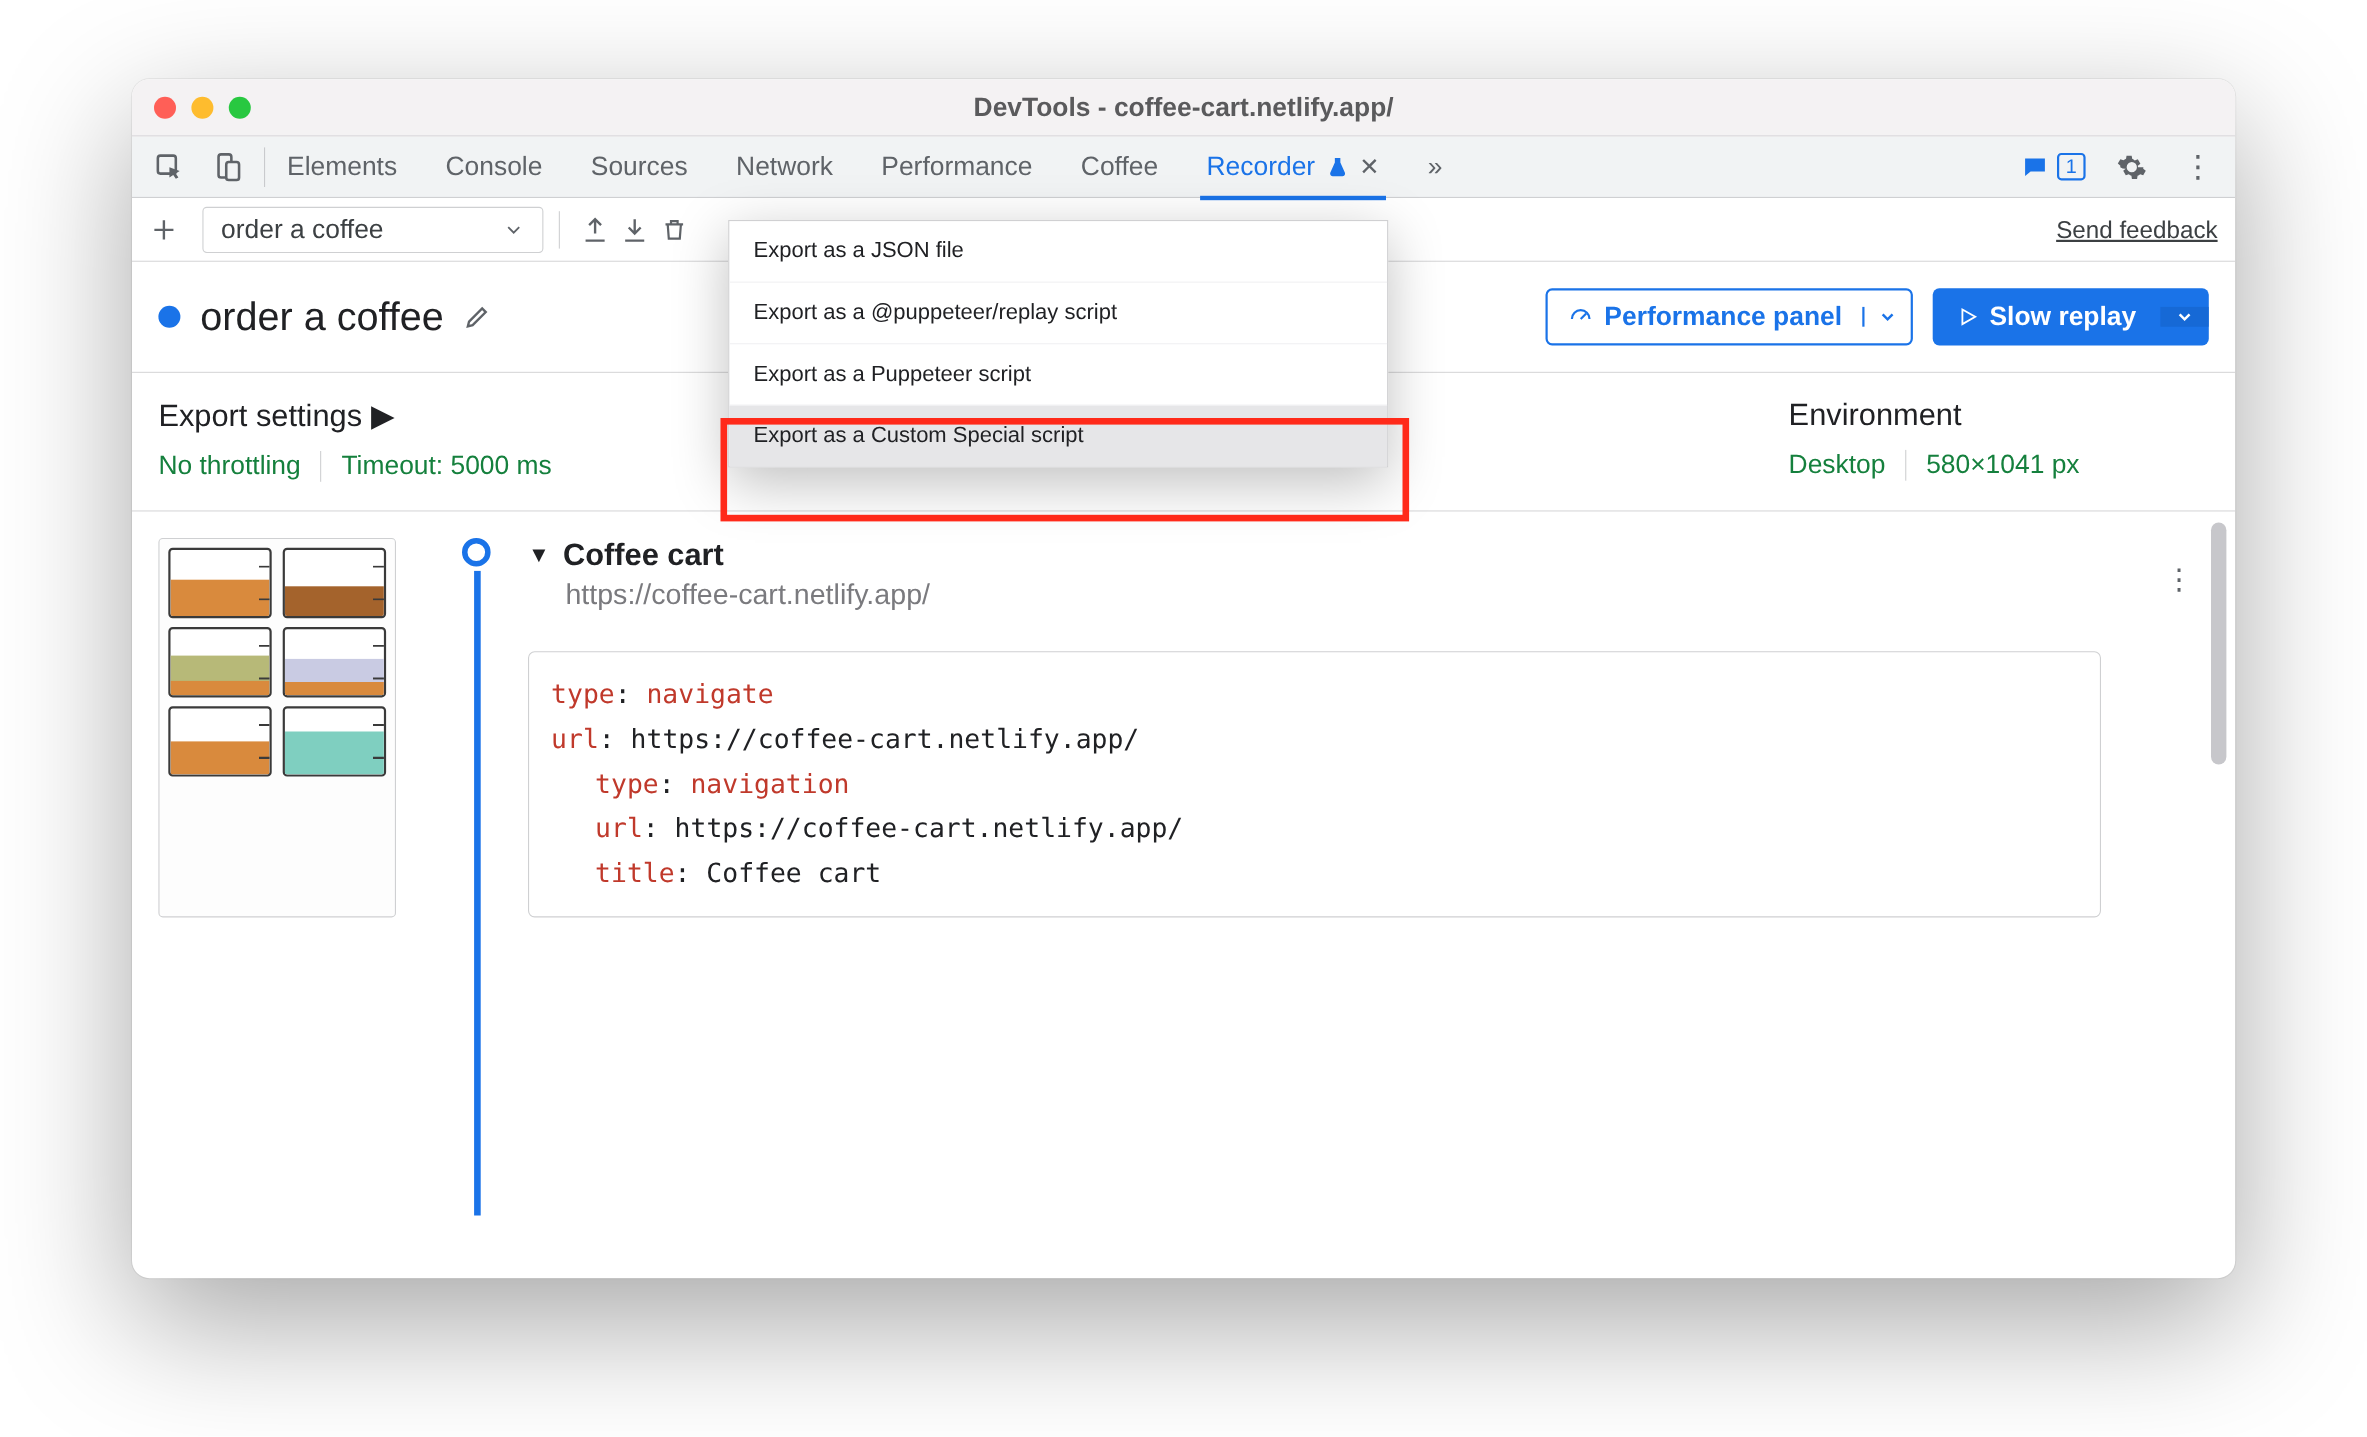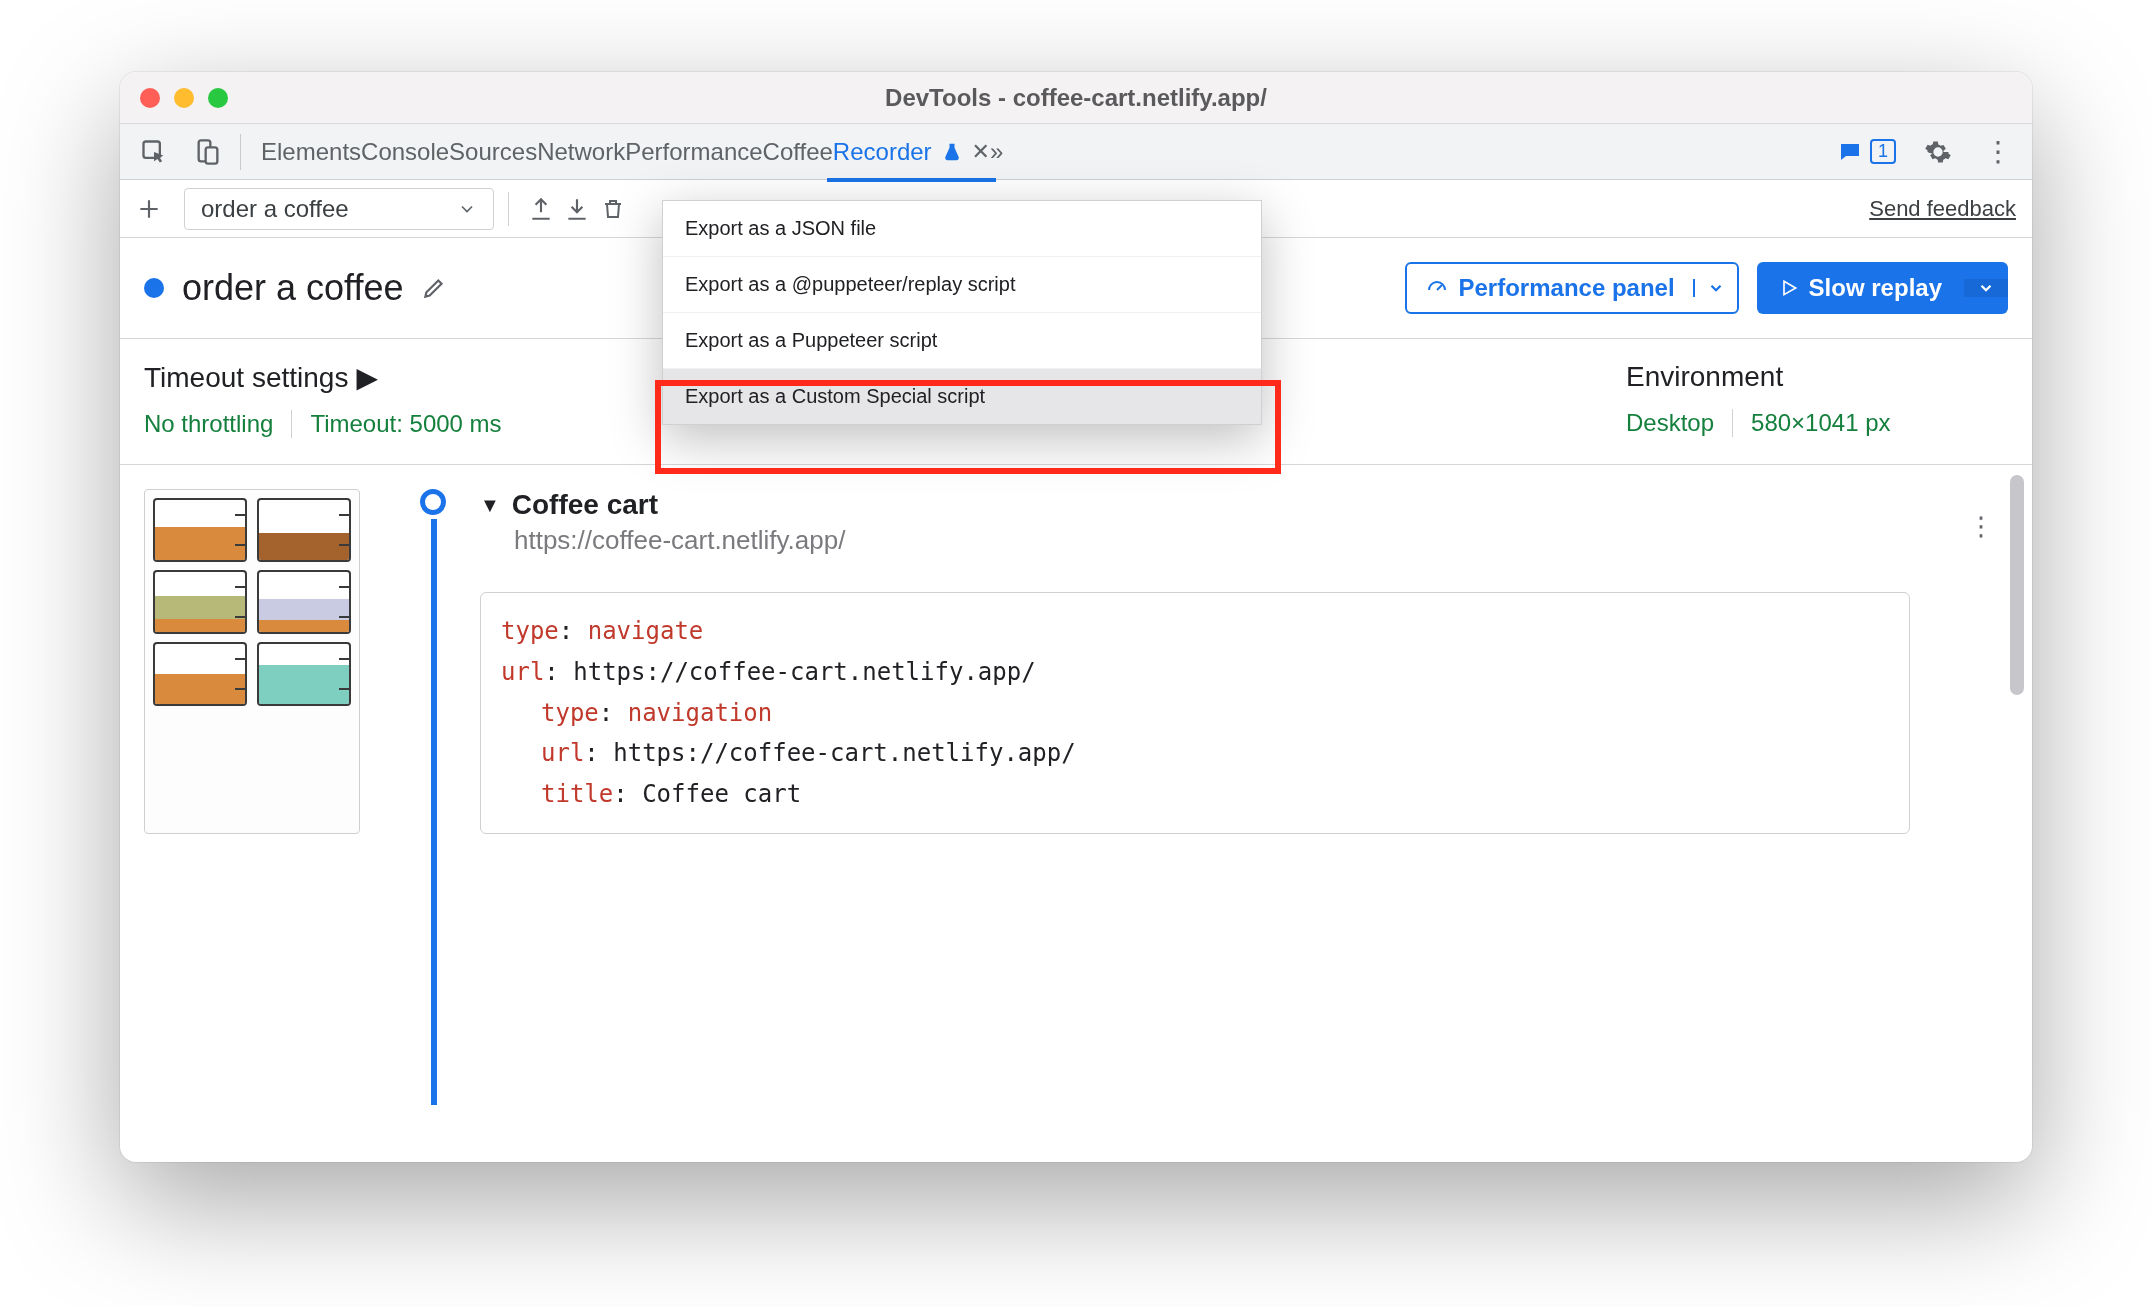--- a/index.html
+++ b/index.html
@@ -13,21 +13,21 @@
   
   .titlebar { height: 52px; background: #f4f2f3; border-bottom: 1px solid #d9d8da; display: flex; align-items: center; position: relative; }
   .traffic { display: flex; gap: 14px; padding-left: 20px; }
   .dot { width: 20px; height: 20px; border-radius: 50%; }
   .dot.red { background: #ff5f57; } .dot.yellow { background: #febc2e; } .dot.green { background: #28c840; }
   .title { position: absolute; left: 0; right: 0; text-align: center; color: #5a5a5c; font-size: 24px; font-weight: 600; }
   
   .tabstrip { height: 56px; background: #f1f3f4; border-bottom: 1px solid #cfd0d2; display: flex; align-items: center; padding: 0 16px; font-size: 24px; color: #5f6368; }
   .tabstrip .leftbox { display: flex; align-items: center; gap: 18px; padding-right: 14px; border-right: 1px solid #c9cacd; margin-right: 20px; }
   .icon-btn { width: 36px; height: 36px; display: inline-flex; align-items: center; justify-content: center; color: #5f6368; }
-  .tabs { display: flex; align-items: flex-end; flex: 1; }
+  .tabs { display: flex; align-items: flex-end; gap: 44px; flex: 1; }
   .tab { cursor: pointer; }
   .tab.active { color: #1a73e8; position: relative; display: inline-flex; align-items: center; gap: 10px; }
   .tab.active::after { content: ""; position: absolute; left: -6px; right: -6px; bottom: -16px; height: 4px; background: #1a73e8; }
   .overflow { color: #5f6368; }
   .tabstrip .right { display: flex; align-items: center; gap: 24px; margin-left: 20px; }
   .msg-badge { display: inline-flex; align-items: center; gap: 8px; color: #1a73e8; }
   .msg-badge .chip { border: 2px solid #1a73e8; border-radius: 4px; padding: 0 6px; font-size: 18px; }
   
   .toolbar { height: 58px; border-bottom: 1px solid #d7d7d9; display: flex; align-items: center; padding: 0 16px; font-size: 24px; color: #3c4043; }
   .toolbar .plus { width: 40px; text-align: center; }
@@ -214,21 +214,21 @@
                 <path d="M6 9l6 6 6-6" fill="none" stroke="#fff" stroke-width="3"></path>
               </svg>
           </span>
         </div>
       </div>
     </div>
 
     <div class="row2">
       <div class="panel-l">
         <div class="panel-h">
-          <span>Timeout settings</span>
+          <span>Export settings</span>
           <span>▶</span>
         </div>
         <div class="panel-sub">
           <span>No throttling</span>
           <span class="vsep"></span>
           <span>Timeout: 5000 ms</span>
         </div>
       </div>
       <div class="panel-r">
         <div class="panel-h">

